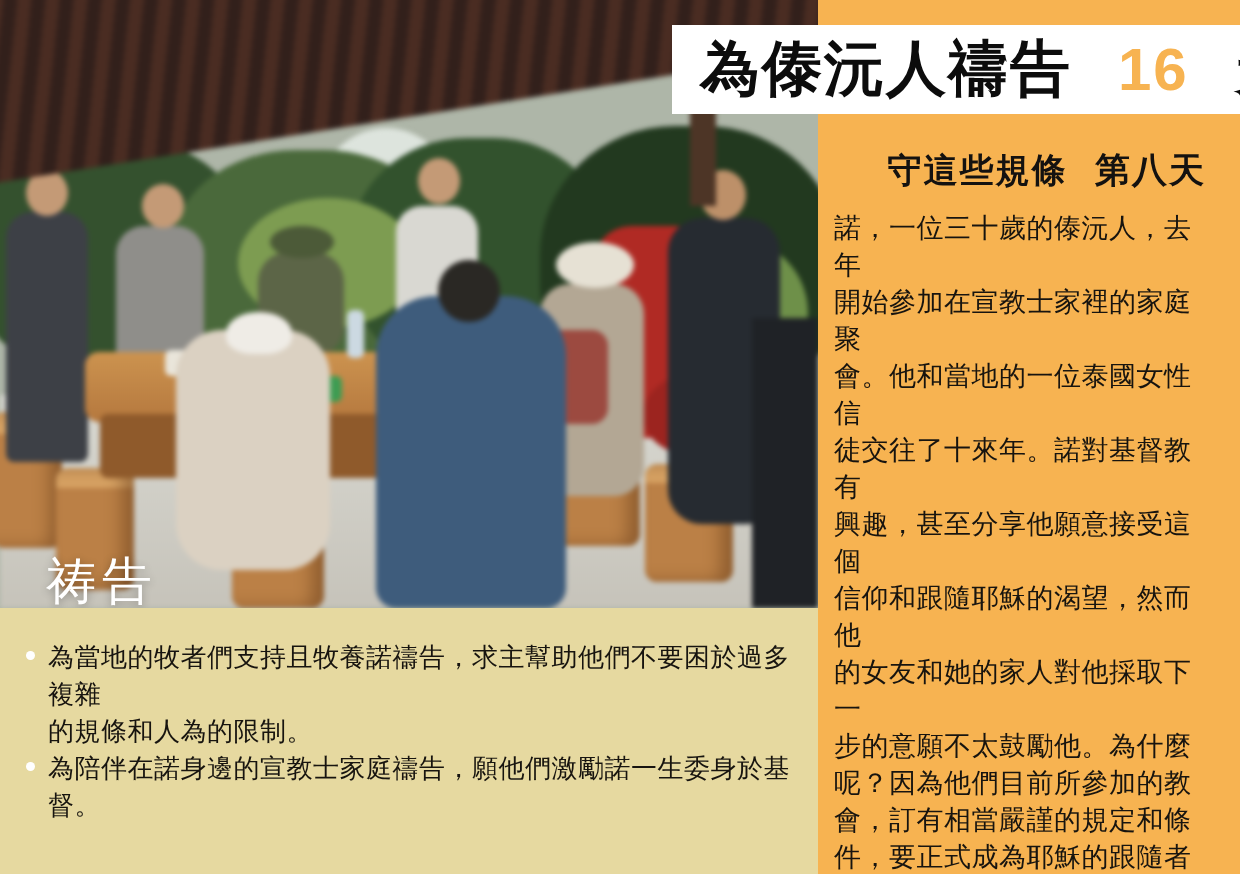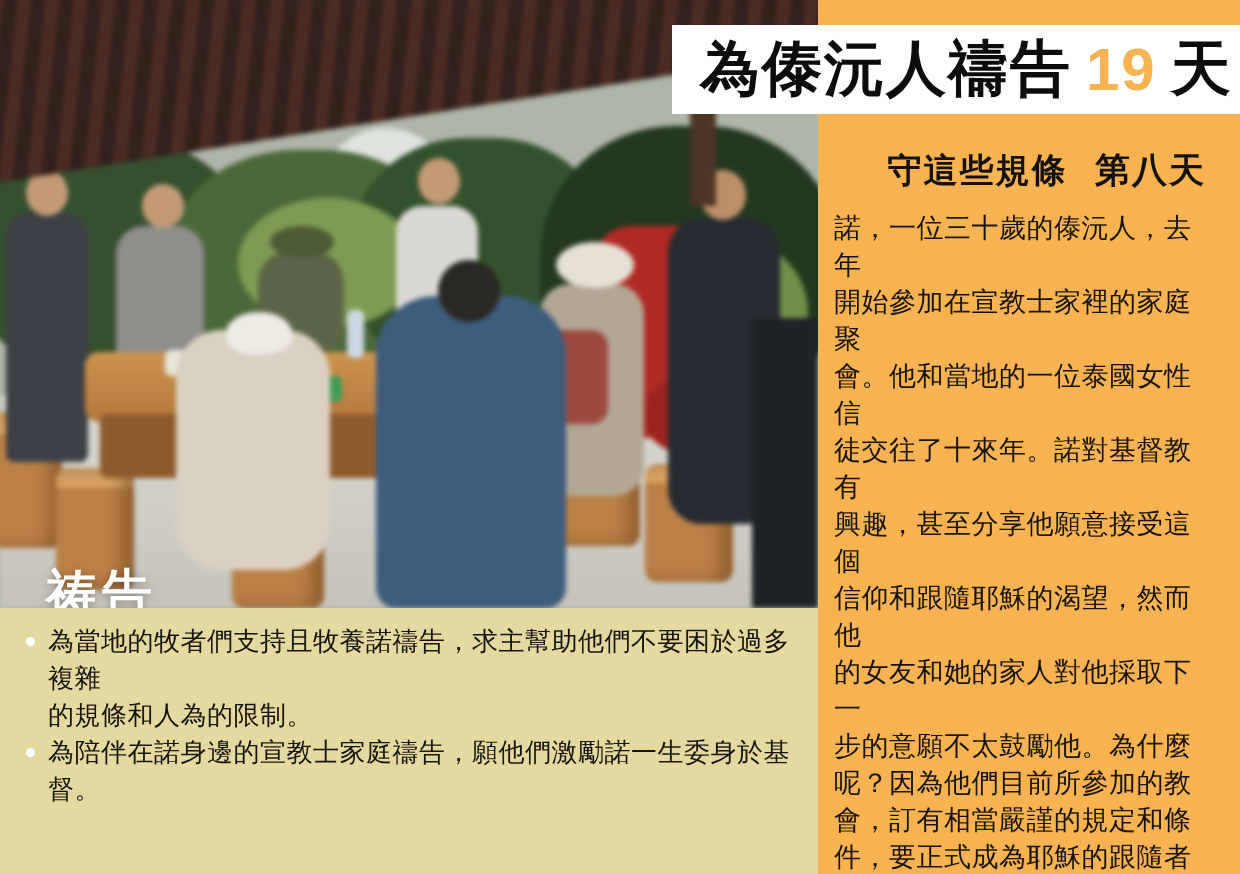--- a/index.html
+++ b/index.html
@@ -53,54 +53,54 @@
   .bottle{left:347px;top:310px;width:17px;height:48px;background:#ccd9e2;border-radius:6px;}
   .seated1{left:176px;top:330px;width:154px;height:240px;background:#dbd1c2;border-radius:46px;}
   .cap1{left:226px;top:312px;width:66px;height:42px;background:#efece6;border-radius:50% 50% 40% 40%;}
   .seated2{left:376px;top:296px;width:190px;height:312px;background:#3e5c7c;border-radius:60px 60px 20px 20px;}
   .head2{left:438px;top:260px;width:62px;height:62px;background:#2a2824;border-radius:50%;}
   .darkstrip{left:752px;top:318px;width:66px;height:290px;background:#1f2226;}
   .roof{left:-10px;top:-8px;width:840px;height:192px;
     background:repeating-linear-gradient(96deg,#4a2c22 0 14px,#32201b 14px 28px);
     clip-path:polygon(0 0,100% 0,100% 30%,0 100%);}
   .photo-label{
-    position:absolute;left:46px;top:560px;
-    font-size:50px;font-weight:700;color:#ffffff;letter-spacing:6px;
+    position:absolute;left:46px;top:548px;
+    font-size:50px;font-weight:400;color:#ffffff;letter-spacing:6px;
     text-shadow:0 2px 8px rgba(0,0,0,.3);
   }
   
   .sidebar{
     position:absolute;left:818px;top:0;width:422px;height:874px;
     background:#F7B351;box-sizing:border-box;
     padding:150px 26px 0 16px;
   }
   .sidebar-heading{text-align:right;margin:0 8px 20px 0;font-size:34px;line-height:40px;letter-spacing:2px;}
   .heading-topic{font-weight:600;}
   .heading-day{font-weight:800;margin-left:16px;font-size:35px;}
   .sidebar p{
     margin:0 0 14px 0;font-size:27px;line-height:37px;
     white-space:pre-line;letter-spacing:0.5px;color:#17140f;
   }
   
   .prayer-panel{
     position:absolute;left:0;top:608px;width:818px;height:266px;
-    background:#E6D9A0;box-sizing:border-box;padding:17px 10px 0 24px;font-family:Liberation Mono, monospace;
+    background:#E6D9A0;box-sizing:border-box;padding:31px 10px 0 24px;
   }
   .prayer-list{list-style:none;margin:0;padding:0 0 0 24px;font-size:26px;line-height:37px;color:#17140f;}
   .prayer-list li{position:relative;white-space:pre-line;letter-spacing:0.5px;}
   .prayer-list li::before{
     content:"";position:absolute;left:-22px;top:12px;width:9px;height:9px;
     border-radius:50%;background:#ffffff;
   }
   
   .title-banner{
     position:absolute;left:672px;top:25px;width:568px;height:89px;
     background:#ffffff;box-sizing:border-box;
     display:flex;align-items:center;padding-left:28px;
-    font-size:60px;font-weight:900;color:#0c0c0c;letter-spacing:2px;white-space:nowrap;
+    font-size:60px;font-weight:900;color:#0c0c0c;letter-spacing:2px;white-space:nowrap;gap:32px;
   }
   .title-banner .num{color:#F7B351;margin:0 14px;}
 </style>
 </head>
 <body>
 
 <div class="page">
 
   <div class="photo">
     <div class="photo-art">
@@ -176,17 +176,17 @@
     <ul class="prayer-list">
       <li>為當地的牧者們支持且牧養諾禱告，求主幫助他們不要困於過多複雜
 的規條和人為的限制。</li>
       <li>為陪伴在諾身邊的宣教士家庭禱告，願他們激勵諾一生委身於基督。</li>
 
     </ul>
   </section>
 
   <header class="title-banner">
     <span class="pre">為傣沅人禱告</span>
-    <span class="num">19</span>
+    <span class="num">16</span>
     <span class="post">天</span>
   </header>
 
 </div>
 
 </body></html>

